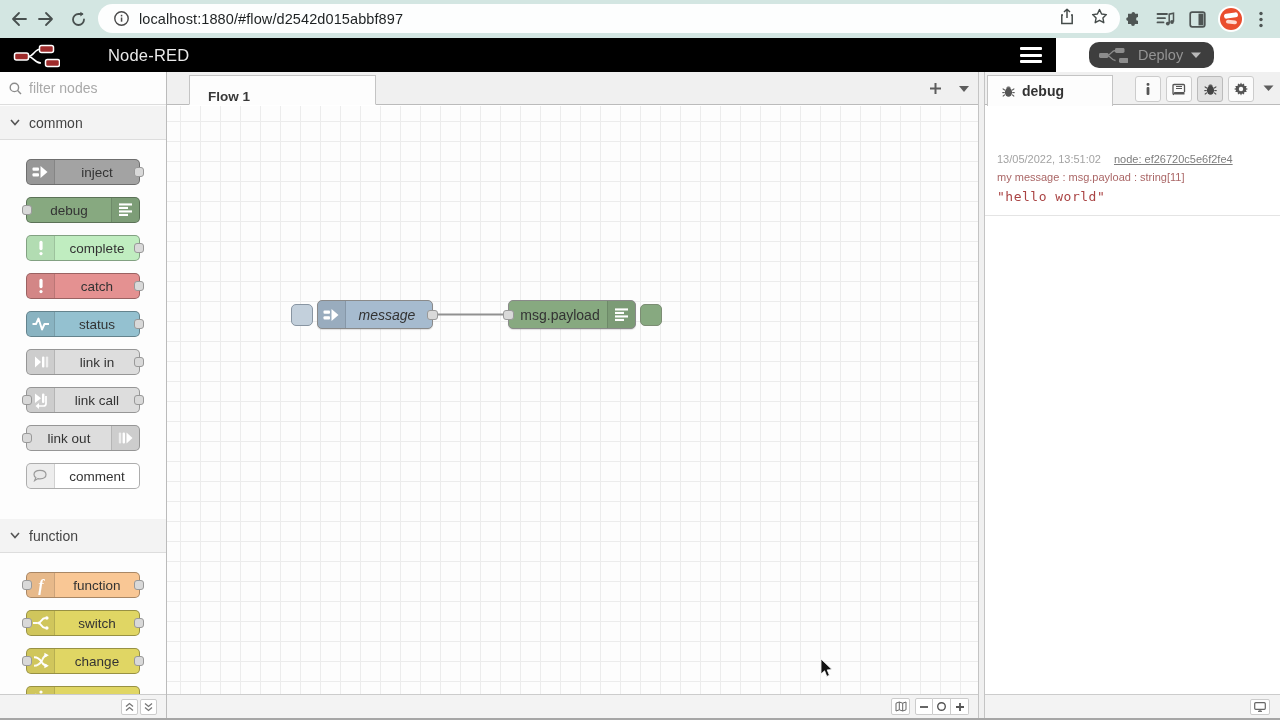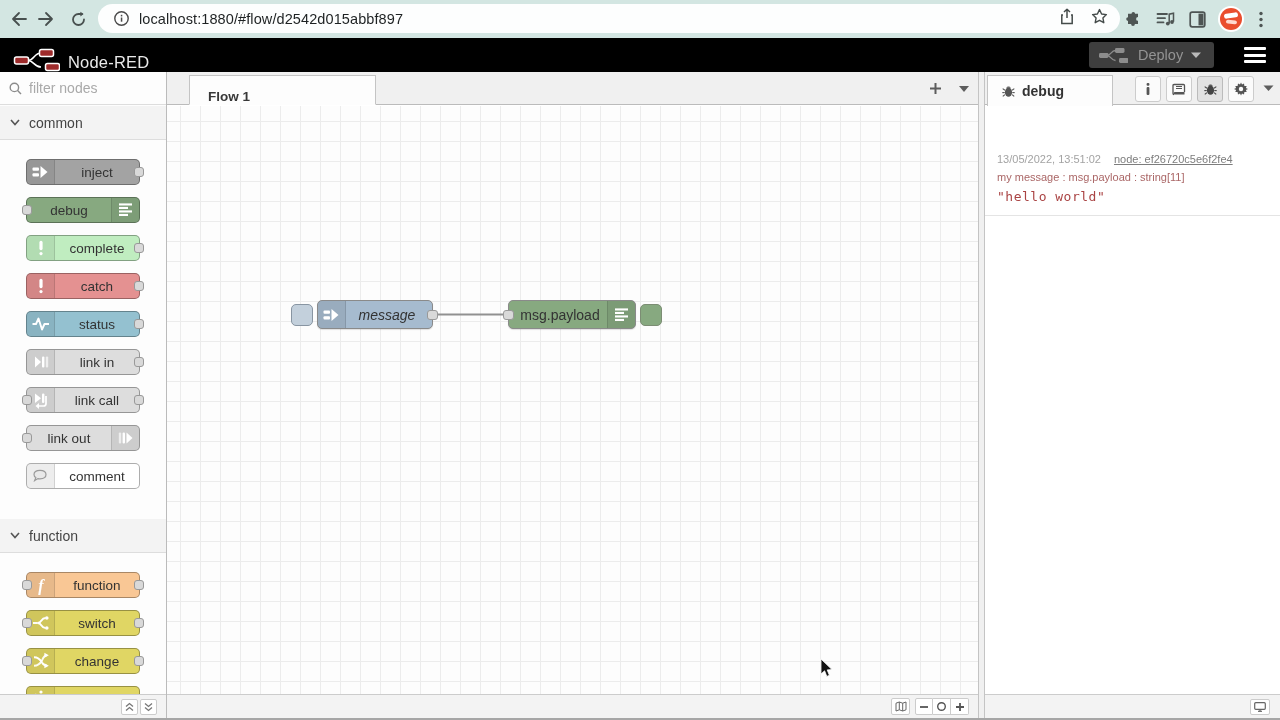--- a/index.html
+++ b/index.html
@@ -16,24 +16,24 @@
   .url-text { font-size:14.5px; color:#1e2223; letter-spacing:0.1px; white-space:nowrap; flex:1; }
   .urlbar .pill-ic { flex:none; margin-left:16px; color:#444b4a; }
   .chrome-right { position:absolute; right:0; top:0; height:38px; display:flex; align-items:center; gap:10px; padding-right:12px; }
   .chrome-right .cicon { width:22px; height:22px; display:flex; align-items:center; justify-content:center; color:#434a49; }
   .avatar { width:26px; height:26px; border-radius:50%; background:#fff; display:flex; align-items:center; justify-content:center; }
   .avatar .av-in { width:22px; height:22px; border-radius:50%; background:#ea4e2e; position:relative; overflow:hidden; }
   .avatar .av-in:before { content:""; position:absolute; left:4px; top:5px; width:14px; height:5px; border-radius:3px; background:#fff; transform:rotate(-8deg); }
   .avatar .av-in:after { content:""; position:absolute; left:6px; top:12px; width:11px; height:4px; border-radius:2.5px; background:#ffd9cf; transform:rotate(6deg); }
 
   
-  .nr-header { position:absolute; left:0; top:38px; width:1280px; height:34px; background:#000; display:flex; align-items:flex-end; }
+  .nr-header { position:absolute; left:0; top:38px; width:1056px; height:34px; background:#000; display:flex; align-items:center;gap:40px; }
   .nr-logo { margin-left:12px; }
   .nr-title { color:#e9e9e9; font-size:16.5px; font-weight:500; margin-left:8px; letter-spacing:0.2px; }
-  .deploy-btn { position:absolute; left:1089px; top:4px; width:125px; height:26px; background:#3e3e3e; border-radius:3px; display:flex; align-items:center; }
+  .deploy-btn { position:absolute; left:1089px; top:4px; width:125px; height:26px; background:#3e3e3e; border-radius:10px; display:flex; align-items:center; }
   .deploy-label { color:#949494; font-size:14.5px; margin-left:10px; }
   .deploy-caret { position:absolute; right:12px; top:10px; }
   .menu-btn { position:absolute; right:14px; top:7px; width:22px; height:20px; display:flex; flex-direction:column; justify-content:space-between; padding:2px 0; }
   .menu-btn span { display:block; height:3px; background:#fff; border-radius:1px; }
 
   
   .main { position:absolute; left:0; top:72px; width:1280px; height:646px; display:flex; }
 
   
   .palette { position:relative; width:167px; height:646px; background:#fdfdfd; border-right:1px solid #bbb; overflow:hidden; }

